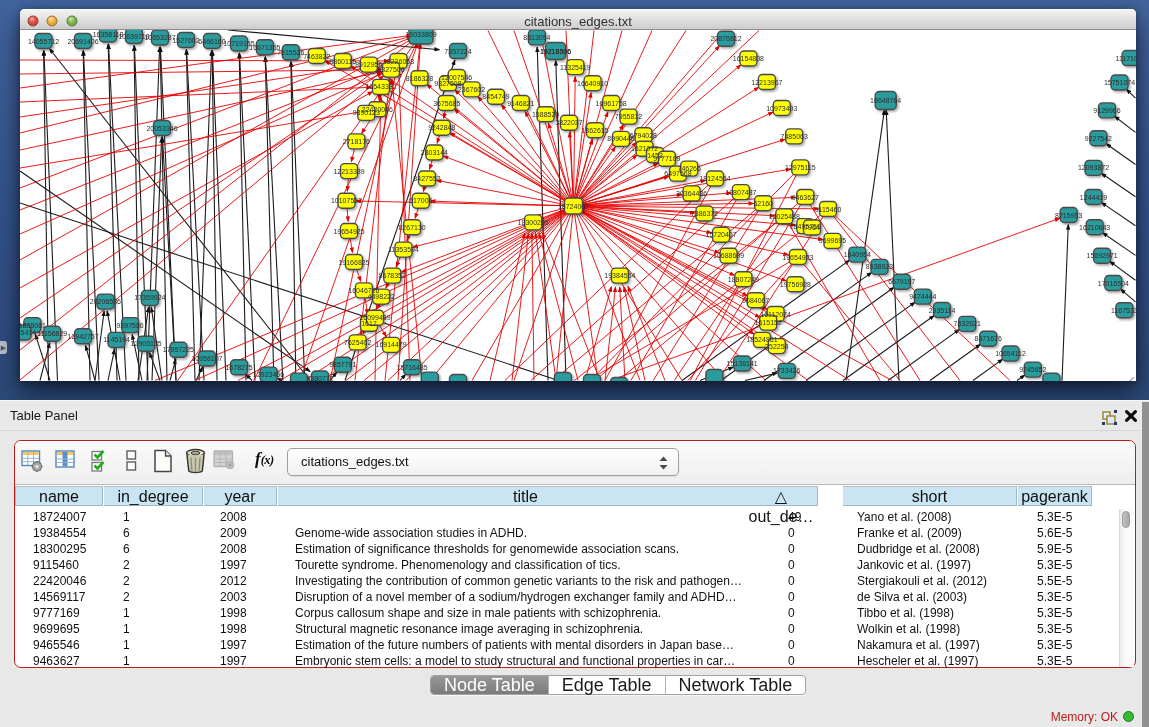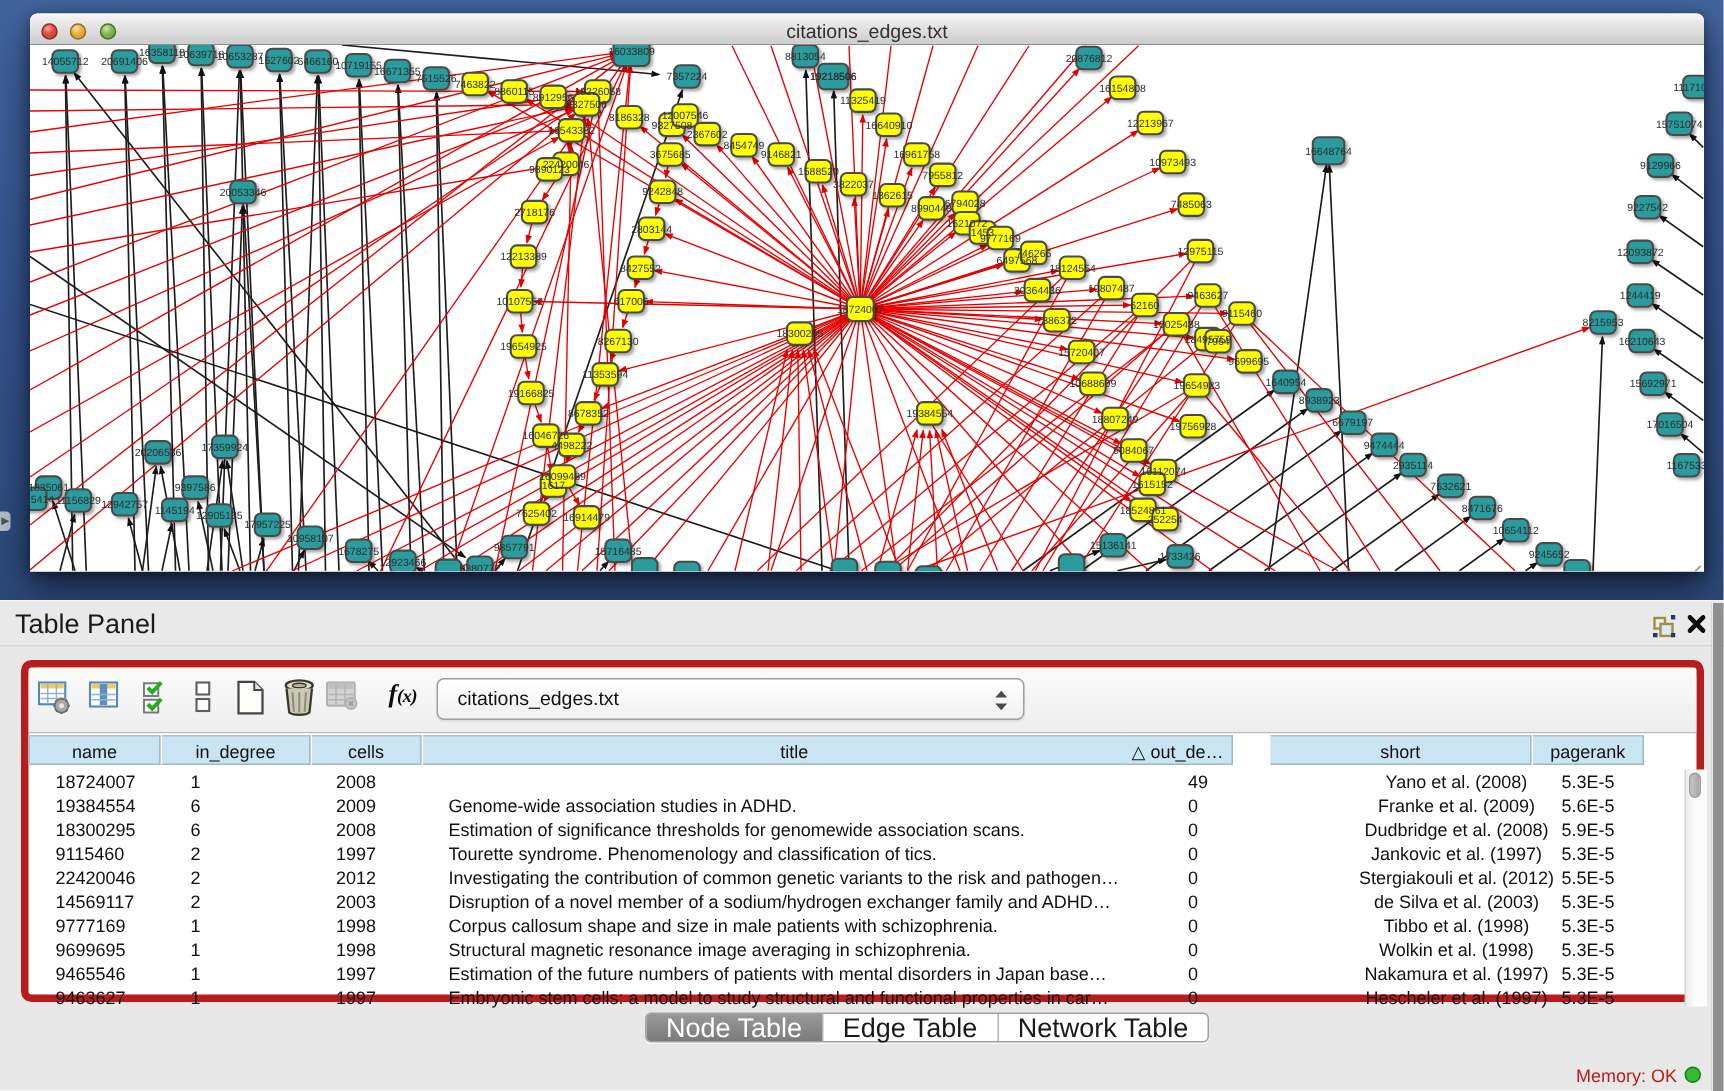--- a/index.html
+++ b/index.html
@@ -6,36 +6,36 @@
 #handle{position:absolute;left:0;top:341px;width:7px;height:13px;background:#b9c2d2;border-radius:0 3px 3px 0;font-size:7px;color:#555;line-height:13px;text-align:center}
 #win{position:absolute;left:20px;top:9px;width:1116px;height:372px;border-radius:5px 5px 0 0;box-shadow:0 12px 28px rgba(0,0,10,.55),0 2px 8px rgba(0,0,10,.4);background:#fff}
 #tbar{position:absolute;left:0;top:0;width:100%;height:21px;border-radius:5px 5px 0 0;background:linear-gradient(#f5f5f5,#e3e3e3 45%,#cdcdcd);border-bottom:1px solid #8e8e8e;box-shadow:inset 0 1px 0 #fcfcfc}
 #tbar .tl{position:absolute;top:12px;left:0;width:100%;text-align:center;font-size:13px;color:#303030;transform:translateY(-50%);line-height:13px}
 .btn{position:absolute;top:12.4px;width:11px;height:11px;border-radius:50%;transform:translate(-50%,-50%)}
 #b1{left:12.5px;background:radial-gradient(circle at 38% 28%,#f9a09a,#da5247 42%,#bf3a2d);border:1px solid #8e2b23}
 #b2{left:32px;background:radial-gradient(circle at 38% 28%,#ffe2a4,#eab042 42%,#cf9227);border:1px solid #96691c}
 #b3{left:51.5px;background:radial-gradient(circle at 38% 28%,#cde8a8,#83b856 42%,#60953a);border:1px solid #48722a}
 #graph{position:absolute;left:0;top:21px;width:1116px;height:351px;overflow:hidden;background:#fff}
 #panel{position:absolute;left:0;top:400px;width:1149px;height:327px;background:#e8e8e8;border-top:1px solid #f7f7f7}
-#strip{position:absolute;left:0;top:0;width:100%;height:30px;background:#e9e9e9;border-bottom:1px solid #d4d4d4;font-size:18px;color:#1a1a1a;line-height:30px;padding-left:10px}
+#strip{position:absolute;left:0;top:0;width:100%;height:30px;background:#e9e9e9;border-bottom:1px solid #d4d4d4;font-size:13px;color:#1a1a1a;line-height:30px;padding-left:10px}
 #flt{position:absolute;left:1102px;top:9px;width:15px;height:15px}
 #xcl svg,#flt svg{display:block}
 #xcl{position:absolute;left:1125px;top:9px;width:12px;height:12px}
-#cont{position:absolute;left:14px;top:39px;width:1122px;height:228px;border:5px solid #b91c1c;border-radius:7px;background:#fff}
+#cont{position:absolute;left:14px;top:39px;width:1122px;height:228px;border:1px solid #b91c1c;border-radius:7px;background:#fff}
 #tools{position:absolute;left:0;top:0;width:100%;height:44px;background:linear-gradient(#fbfbfb,#eeeeee);border-bottom:1px solid #b9b9b9;border-radius:6px 6px 0 0}
 .ic{position:absolute;top:7px}
 #combo{position:absolute;left:272px;top:7px;width:392px;height:28px;border:1px solid #9f9f9f;border-radius:5px;background:linear-gradient(#ffffff,#f1f1f1);font-size:13px;color:#111;line-height:26px;padding-left:13px;box-shadow:0 1px 1px rgba(0,0,0,.08)}
 #combo svg{position:absolute;right:9px;top:5px}
-#thead{position:absolute;left:0;top:45px;width:1120px;height:22px;font-size:12px;color:#111}
+#thead{position:absolute;left:0;top:45px;width:1120px;height:22px;font-size:16px;color:#111}
 #thead span{position:absolute;top:0;height:20px;line-height:20px;text-align:center;background:#c9e4f2;border:1px solid #9fb9c6;border-left:none;border-top:1px solid #bcbcbc}
 #rows{position:absolute;left:1px;top:68px;width:1104px;height:159px;overflow:hidden;font-size:12px;color:#111}
 .tr{position:relative;height:16px;line-height:16px;white-space:nowrap}
 .tr span{position:absolute;top:0;overflow:hidden}
 .c0{left:17px;width:84px}.c1{left:107px;width:94px}.c2{left:204px;width:71px}
-.c3{left:279px;width:488px}.c4{left:772px;width:69px}.c5{left:863px;width:176px;text-align:center}
+.c3{left:279px;width:488px}.c4{left:772px;width:69px}.c5{left:841px;width:176px;text-align:left}
 .c6{left:1021px;width:70px}
 #vsb{position:absolute;left:1104px;top:68px;width:15px;height:158px;background:linear-gradient(90deg,#ececec,#fbfbfb 40%);border-left:1px solid #d8d8d8}
 #vsb .th{position:absolute;left:2px;top:2px;width:8px;height:17px;border-radius:5px;background:linear-gradient(90deg,#c3c3c3,#a8a8a8);border:1px solid #9b9b9b}
 #tabs{position:absolute;left:430px;top:274px;height:20px;border:1px solid #a2a2a2;border-radius:4px;background:#fff;font-size:18px;box-shadow:0 1px 0 rgba(255,255,255,.7)}
 #tabs span{display:inline-block;height:18px;line-height:18px;padding:0 13px;color:#1a1a1a;vertical-align:top}
 #tabs .sel{background:linear-gradient(#989898,#7b7b7b);color:#fff;border-radius:3px 0 0 3px}
 #tabs .mid{border-left:1px solid #b5b5b5;border-right:1px solid #b5b5b5}
 #mem{position:absolute;right:31px;top:309px;font-size:12px;color:#b91c1c}
 #dot{position:absolute;right:15px;top:310px;width:11px;height:11px;border-radius:50%;background:#33bb33;border:1px solid #1d7a1d}
 #rdiv{position:absolute;left:1141px;top:1px;width:8px;height:326px;background:#909090;border-left:1px solid #ededed}
@@ -676,21 +676,21 @@
         </svg>
       <div class="ic" style="left:240px;top:8px;font-size:17px;font-style:italic;font-family:'Liberation Serif',serif;color:#0a0a0a"><b>f</b><b style="font-size:12.5px;letter-spacing:-0.5px">(x)</b></div>
       <div id="combo">citations_edges.txt<svg width="11" height="18">
             <path d="M1.5 7L5.5 2.5L9.5 7z" fill="#4a4a4a"></path>
             <path d="M1.5 11L5.5 15.5L9.5 11z" fill="#4a4a4a"></path>
           </svg></div>
     </div>
     <div id="thead">
       <span style="left:0;width:88px;border-left:1px solid #9fb9c6">name</span>
         <span style="left:89px;width:99px">in_degree</span>
-        <span style="left:189px;width:73px">cells</span>
+        <span style="left:189px;width:73px">year</span>
         <span style="left:263px;width:496px">title</span>
         <span style="left:730px;width:73px">△ out_de…</span>
         <span style="left:828px;width:174px">short</span>
         <span style="left:1003px;width:74px">pagerank</span>
     </div>
     <div id="rows">
         <div class="tr">
           <span class="c0">18724007</span>
           <span class="c1">1</span>
           <span class="c2">2008</span>

